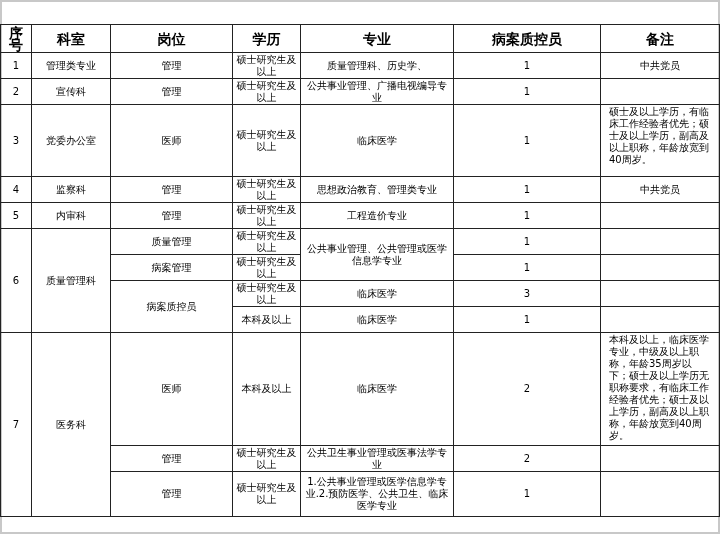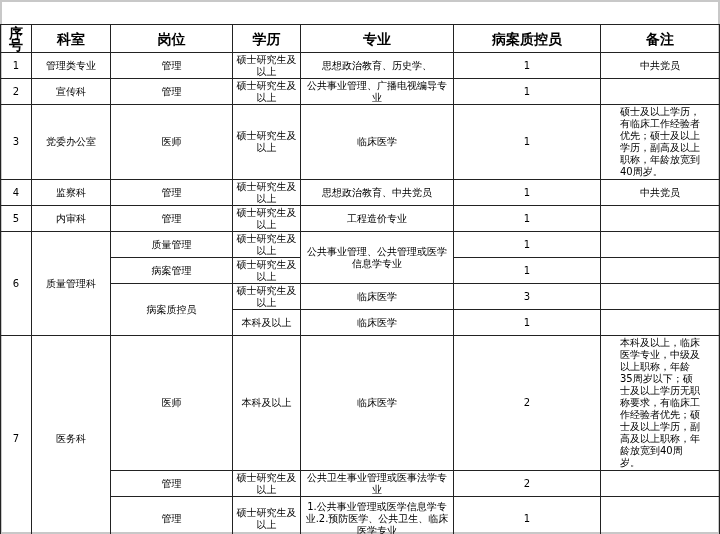--- a/index.html
+++ b/index.html
@@ -10,21 +10,21 @@
   .gridline-left { position:absolute; left:0; top:0; width:2px; height:534px; background:#c8c8c8; }
   .gridline-right { position:absolute; right:0; top:0; width:2px; height:534px; background:#c8c8c8; }
   .gridline-bottom { position:absolute; left:0; bottom:0; width:720px; height:2px; background:#c8c8c8; }
   .title { position: absolute; left: 0; top: 2px; width: 720px; height: 22px;
            text-align: center; font-family: "DejaVu Serif", serif; font-size: 19px;
            line-height: 22px; letter-spacing: 1px; }
   table { position: absolute; left: 0; top: 24px; border-collapse: collapse; table-layout: fixed; width: 719px; }
   td, th { border: 1px solid #222; padding: 0 2px; text-align: center; vertical-align: middle;
            font-size: 10px; line-height: 12px; font-weight: normal; overflow: hidden; }
   th { font-weight: bold; font-size: 14px; height: 27px; }
-  td.note { text-align: left; vertical-align: top; padding: 1px 19px; line-height: 12px; }
+  td.note { text-align: left; vertical-align: top; padding: 1px 8px; line-height: 12px; }
   .r27 { height: 26px; }
 </style>
 </head>
 <body>
 
 <div class="sheet">
   <div class="gridline-top"></div>
   <div class="gridline-left"></div>
   <div class="gridline-right"></div>
   <div class="gridline-bottom"></div>
@@ -51,21 +51,21 @@
         <th>备注</th>
       </tr>
     </thead>
     <tbody>
 
       <tr class="r27">
         <td>1</td>
         <td>管理类专业</td>
         <td>管理</td>
         <td>硕士研究生及以上</td>
-        <td>思想政治教育、历史学、</td>
+        <td>质量管理科、历史学、</td>
         <td>1</td>
         <td>中共党员</td>
       </tr>
 
       <tr class="r27">
         <td>2</td>
         <td>宣传科</td>
         <td>管理</td>
         <td>硕士研究生及以上</td>
         <td>公共事业管理、广播电视编导专业</td>
@@ -81,21 +81,21 @@
         <td>临床医学</td>
         <td>1</td>
         <td class="note">硕士及以上学历，有临床工作经验者优先；硕士及以上学历，副高及以上职称，年龄放宽到40周岁。</td>
       </tr>
 
       <tr class="r27">
         <td>4</td>
         <td>监察科</td>
         <td>管理</td>
         <td>硕士研究生及以上</td>
-        <td>思想政治教育、中共党员</td>
+        <td>思想政治教育、管理类专业</td>
         <td>1</td>
         <td>中共党员</td>
       </tr>
 
       <tr class="r27">
         <td>5</td>
         <td>内审科</td>
         <td>管理</td>
         <td>硕士研究生及以上</td>
         <td>工程造价专业</td>

